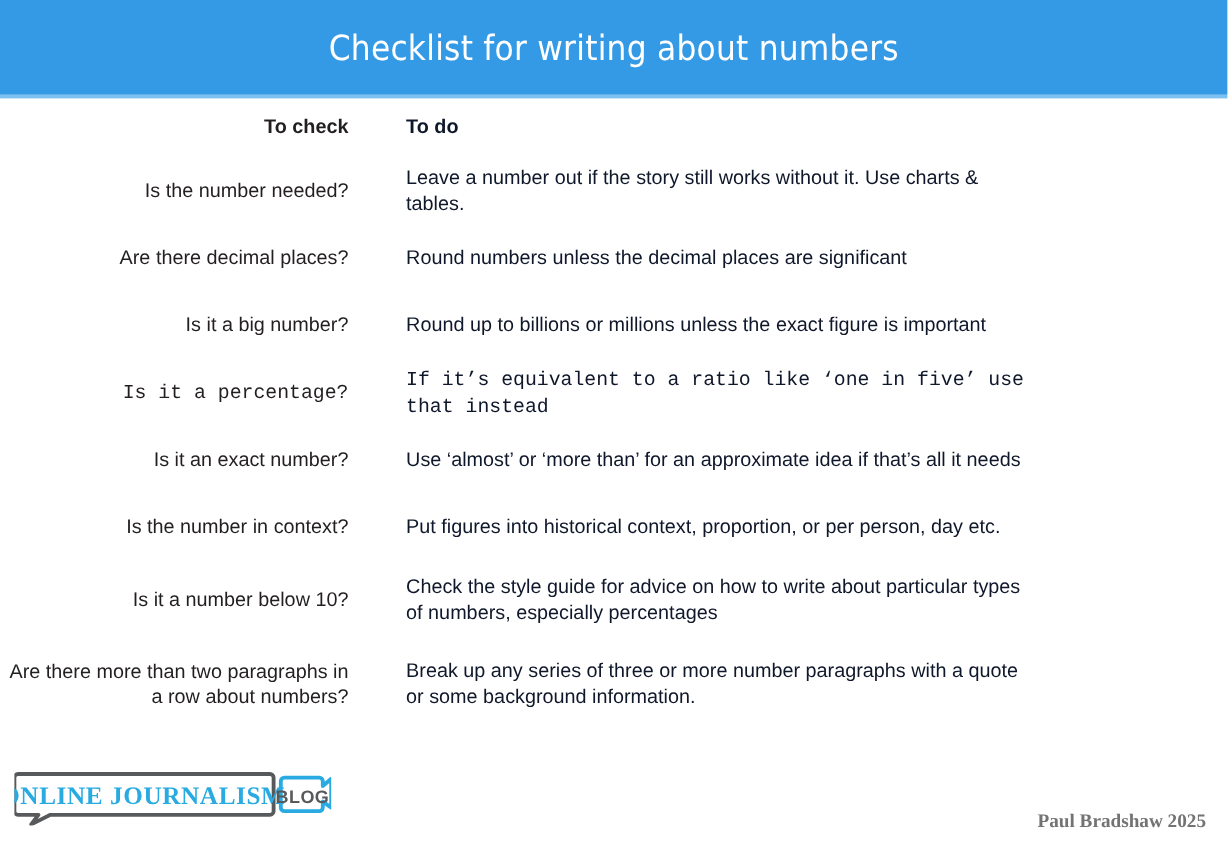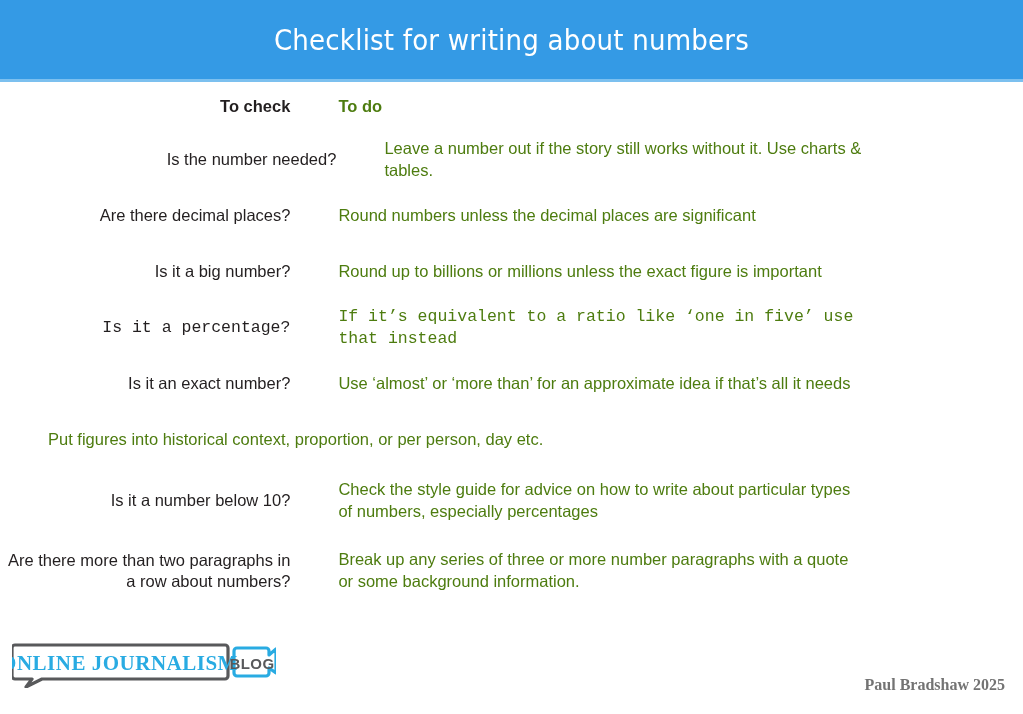--- a/index.html
+++ b/index.html
@@ -66,32 +66,32 @@
     font-size: 16.5px;
     line-height: 1.28;
     color: #231f20;
   }
   .col-do {
     width: 676px;
     padding-left: 48px;
     box-sizing: border-box;
     font-size: 16.5px;
     line-height: 1.33;
-    color: #4d7c0f;
+    color: #0f172a;
   }
   .header-row {
     height: 36px;
     align-items: flex-start;
   }
   .header-row .col-check,
   .header-row .col-do {
     font-weight: bold;
     font-size: 16.5px;
   }
-  .row-1 { height: 56px; padding-left: 46px; }
+  .row-1 { height: 56px; }
   .row-2 { height: 56px; }
   .row-3 { height: 56px; }
   .row-4 { height: 56px; font-family: Liberation Mono, monospace; }
   .row-5 { height: 56px; }
   .row-6 { height: 56px; }
   .row-7 { height: 66px; }
   .row-8 { height: 74px; }
 
   
   .logo {
@@ -146,20 +146,21 @@
     <div class="col-check">Is it a percentage?</div>
     <div class="col-do">If it’s equivalent to a ratio like ‘one in five’ use that instead</div>
   </div>
 
   <div class="row row-5">
     <div class="col-check">Is it an exact number?</div>
     <div class="col-do">Use ‘almost’ or ‘more than’ for an approximate idea if that’s all it needs</div>
   </div>
 
   <div class="row row-6">
+    <div class="col-check">Is the number in context?</div>
     <div class="col-do">Put figures into historical context, proportion, or per person, day etc.</div>
   </div>
 
   <div class="row row-7">
     <div class="col-check">Is it a number below 10?</div>
     <div class="col-do">Check the style guide for advice on how to write about particular types of numbers, especially percentages</div>
   </div>
 
   <div class="row row-8">
     <div class="col-check">Are there more than two paragraphs in a row about numbers?</div>

